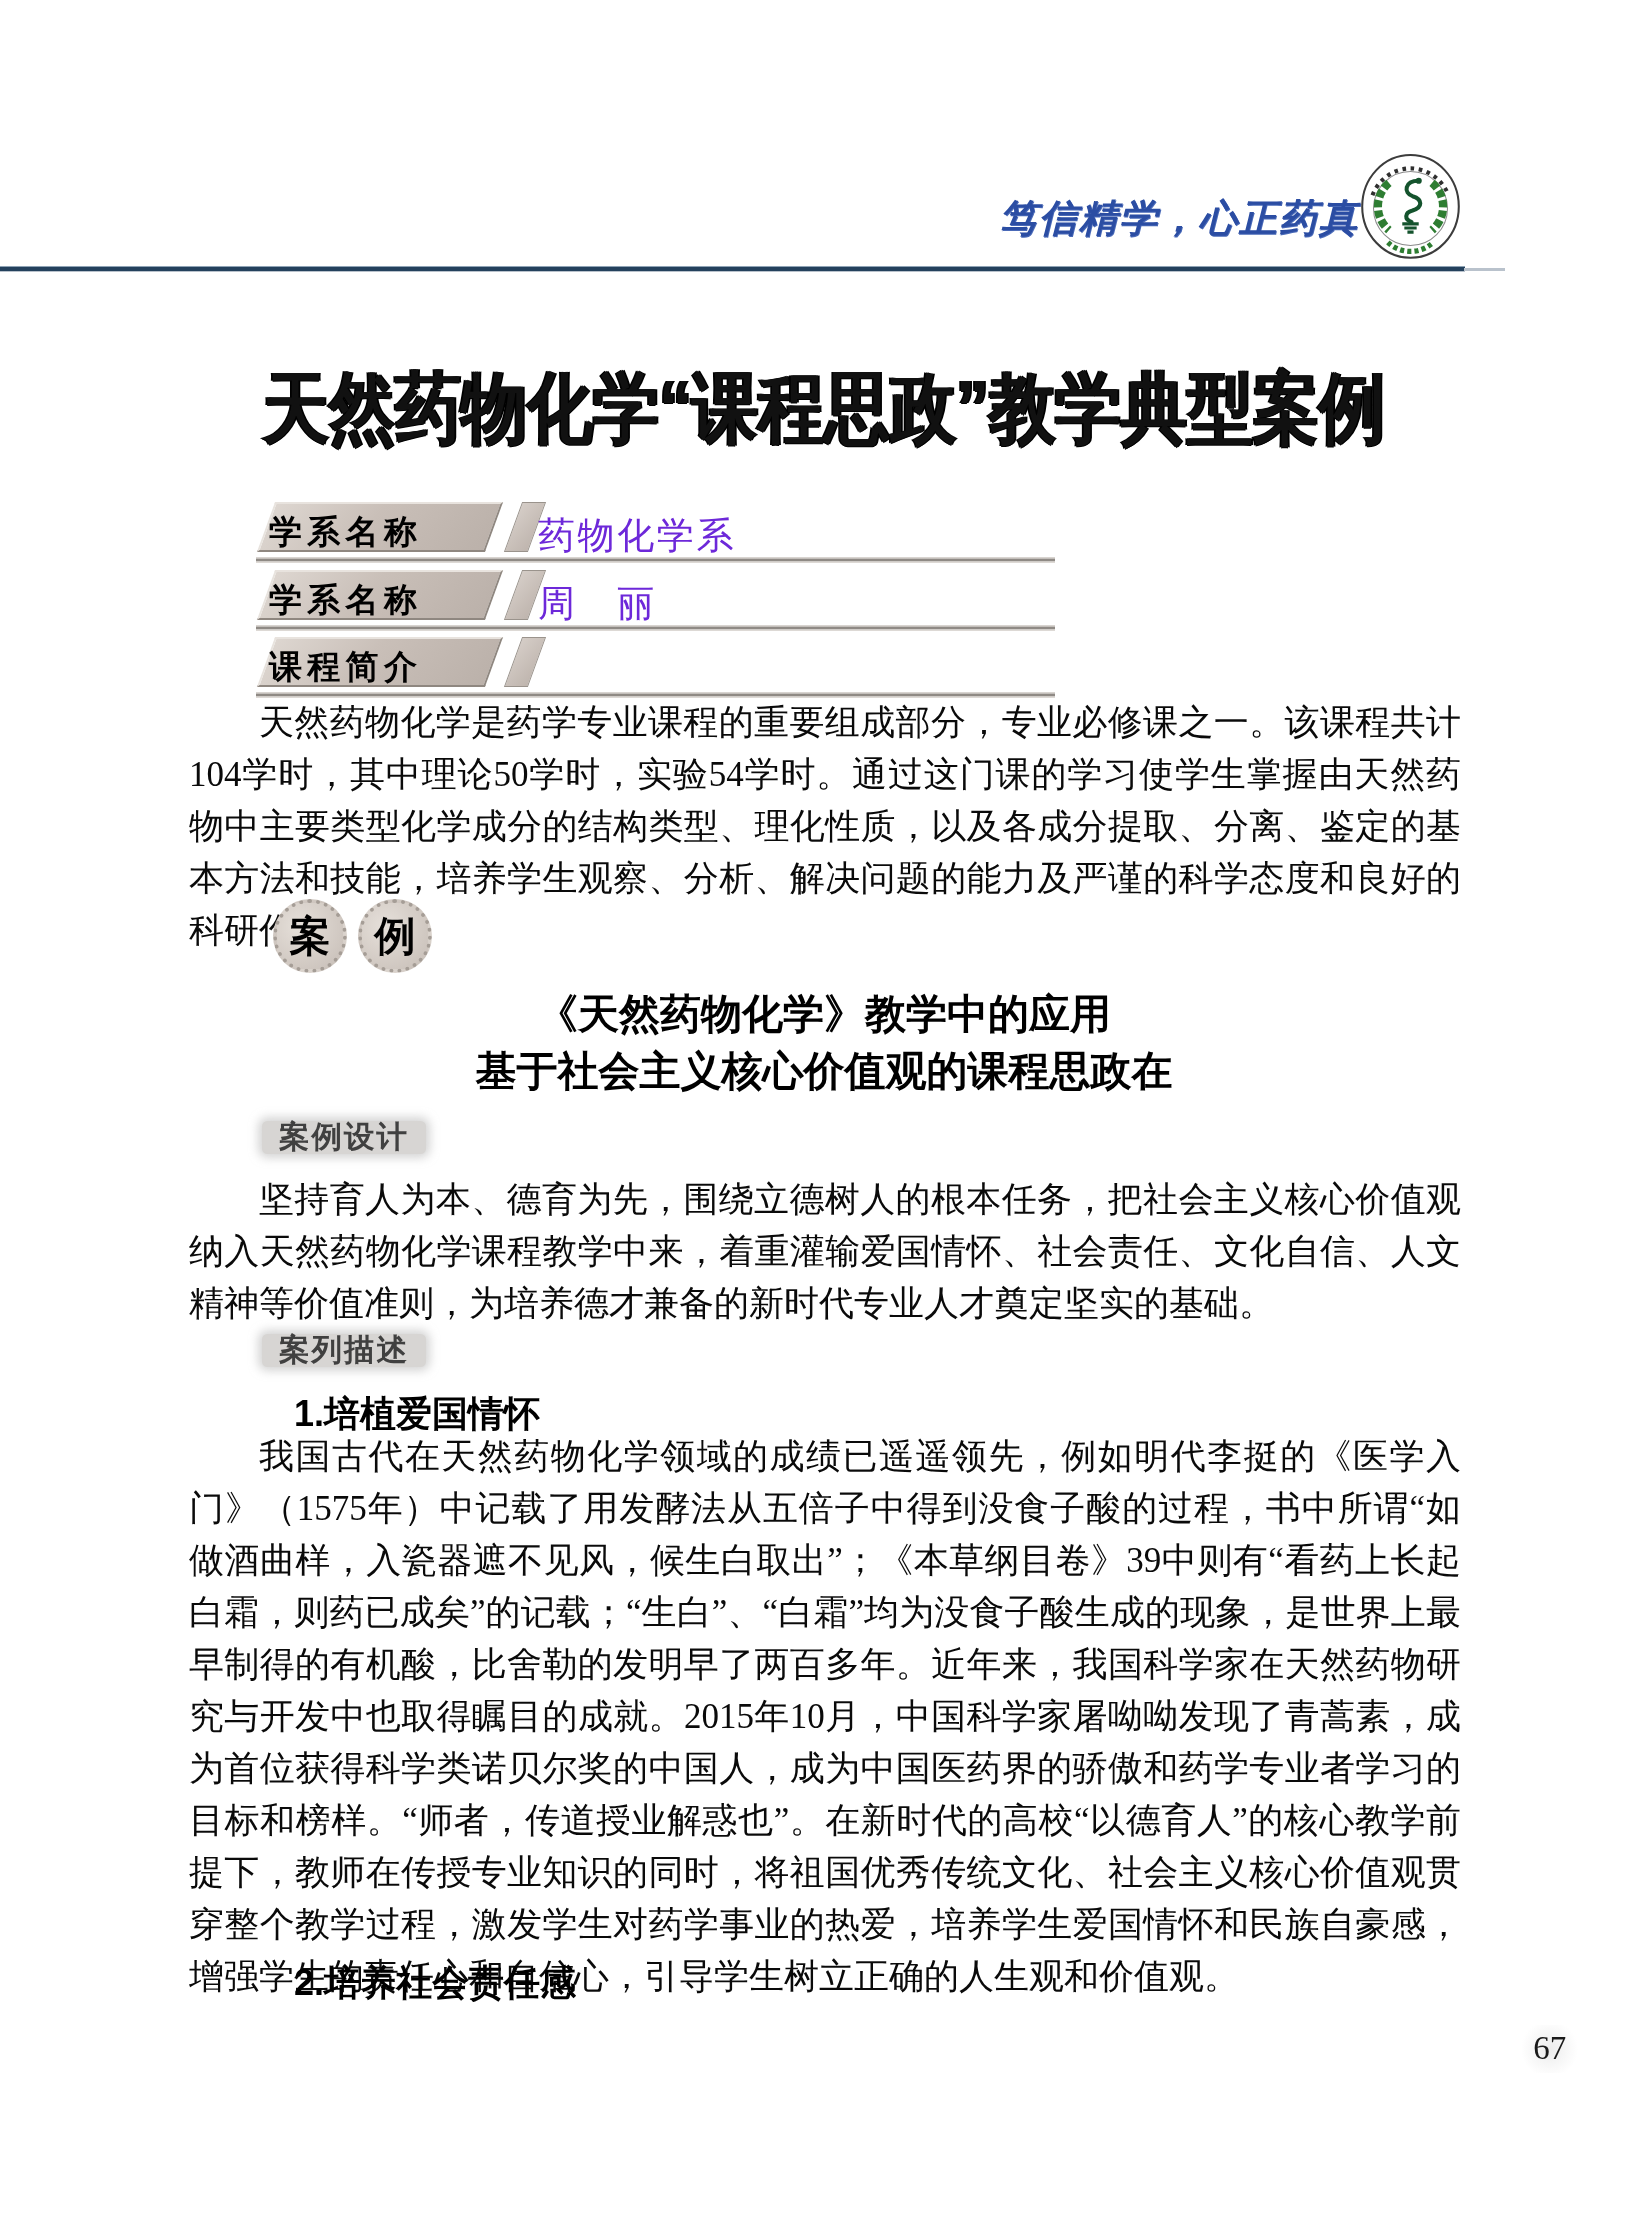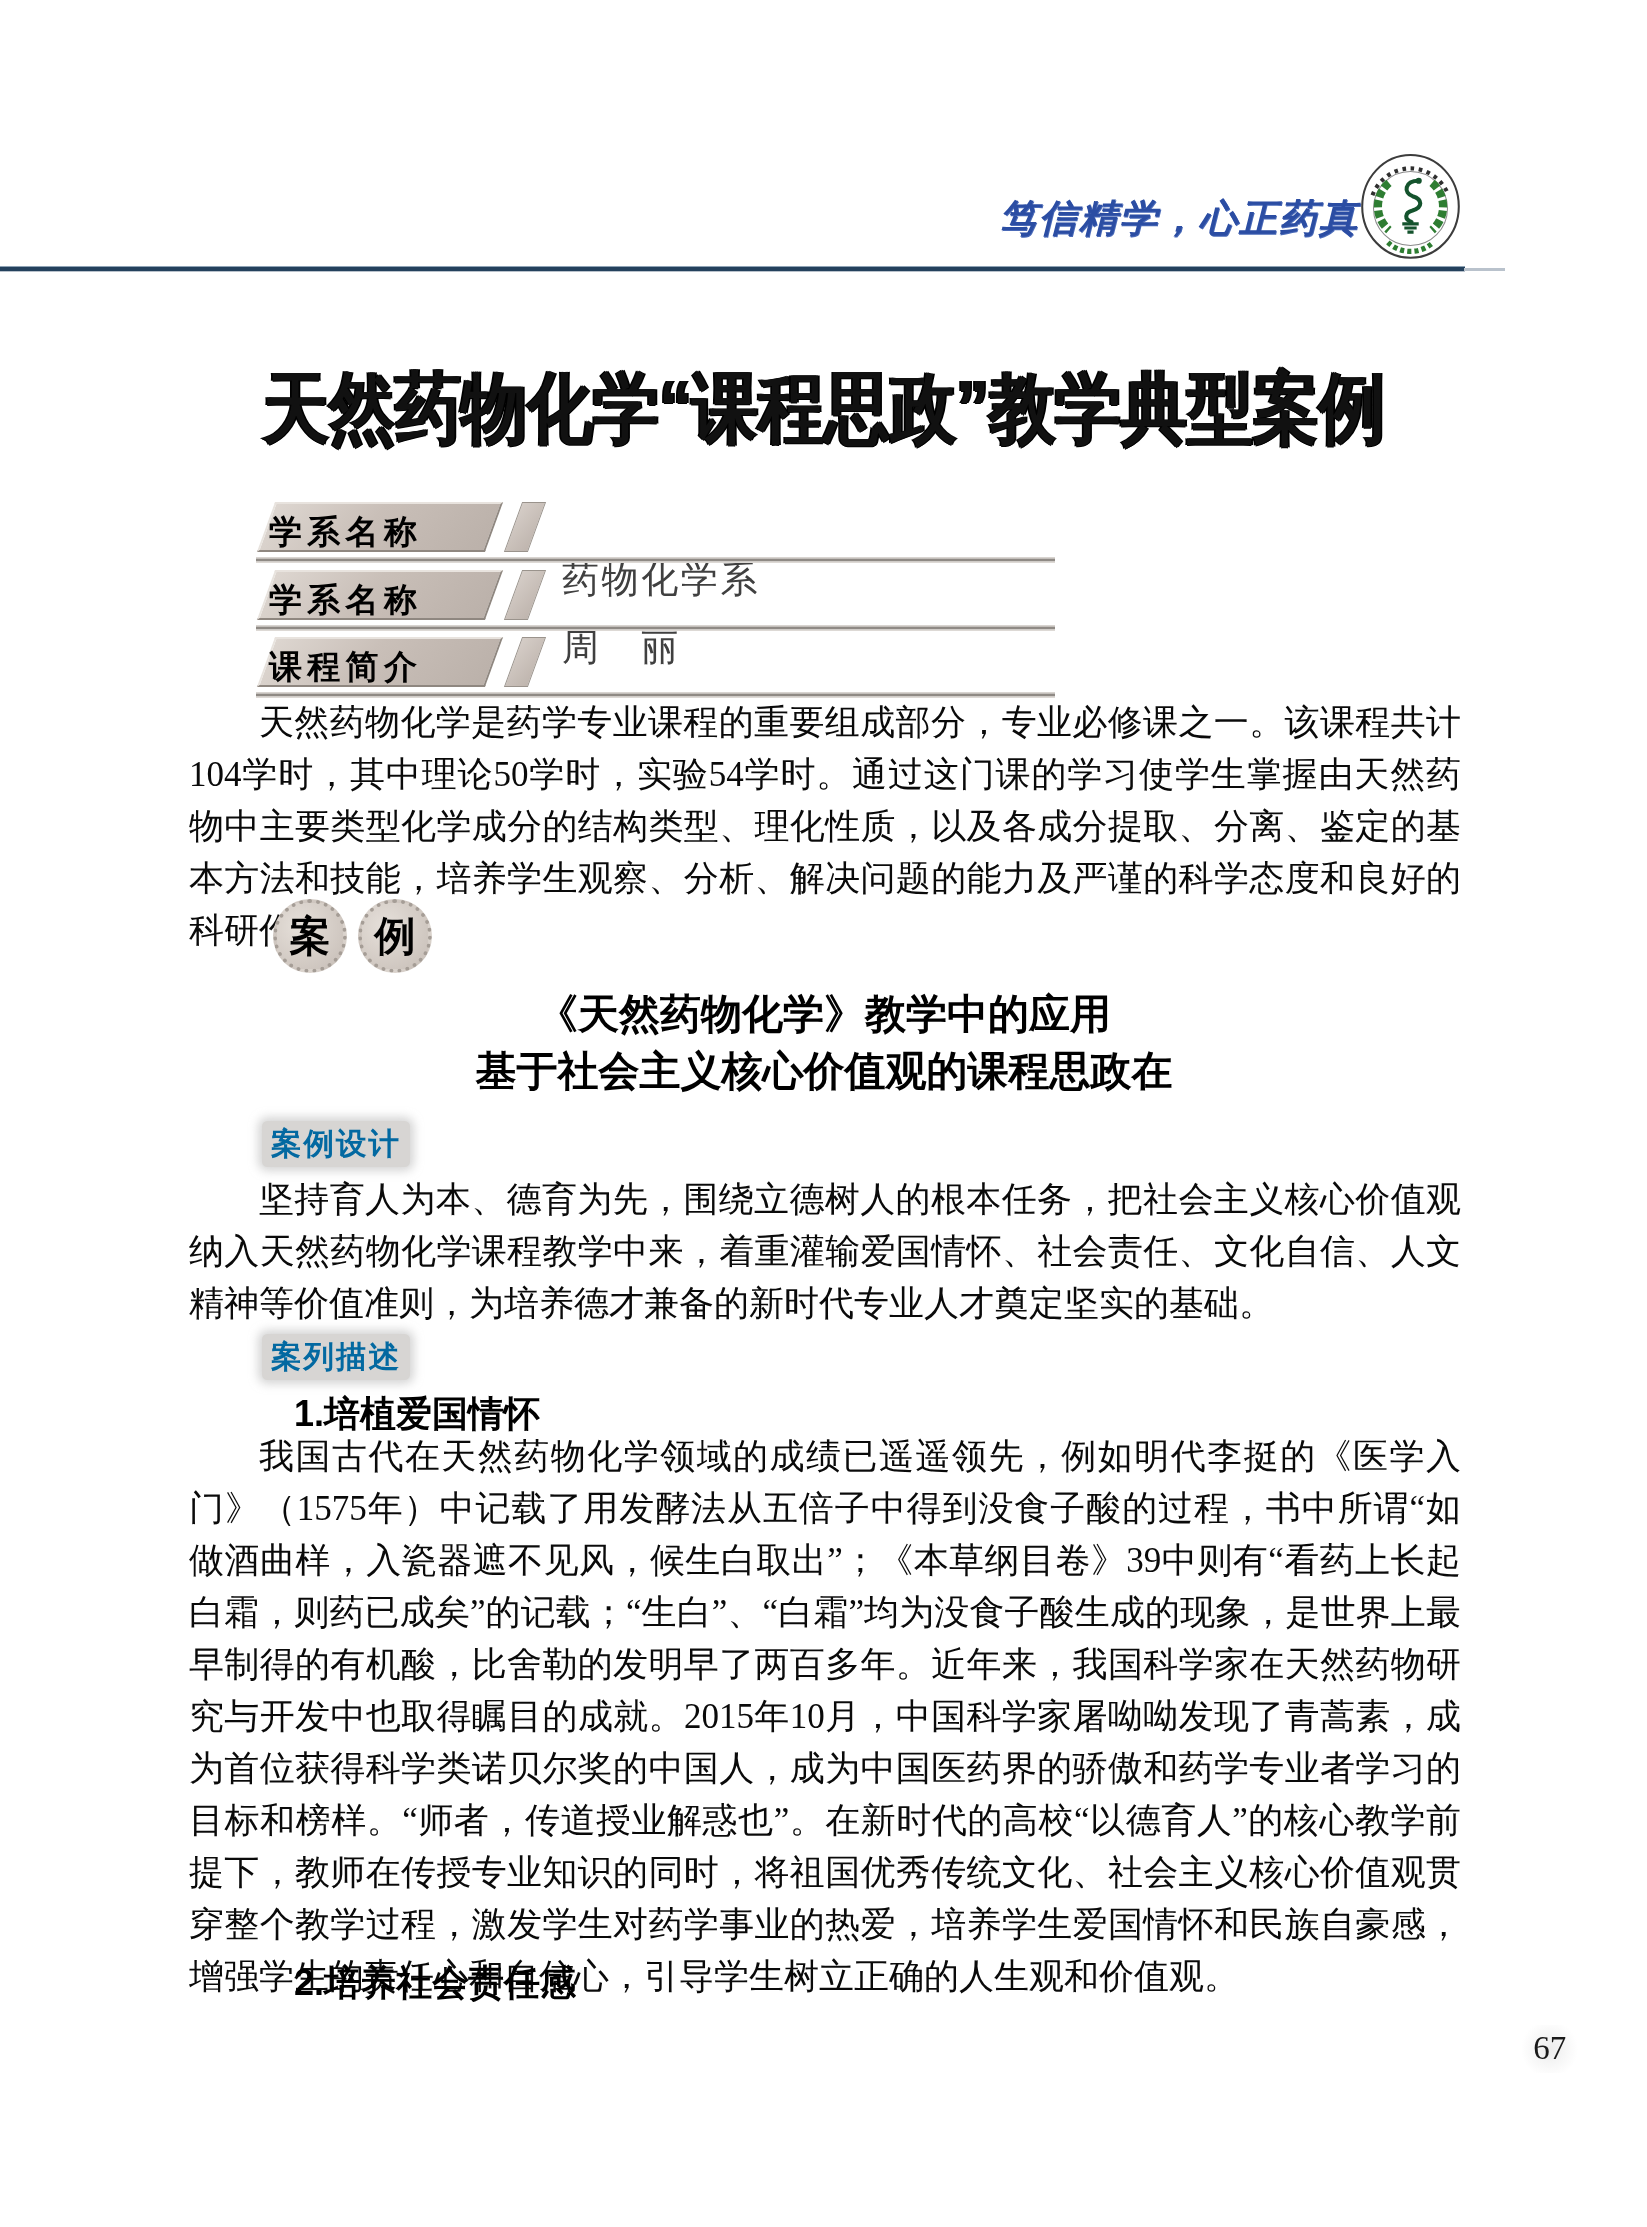--- a/index.html
+++ b/index.html
@@ -52,22 +52,22 @@
     border:1.3px solid #9a938c;
     transform:skewX(-20deg); box-sizing:border-box;
   }
   .field-label{
     position:absolute; left:269px; width:199px; 
     font-family:"Liberation Sans","DejaVu Sans",sans-serif;
     font-size:33px; font-weight:bold; letter-spacing:5.3px; color:#000;
     white-space:nowrap;
   }
   .field-value{
-    position:absolute; left:562px;
-    font-size:37px; color:#404040; letter-spacing:2.6px; white-space:nowrap;margin-top:44px;
+    position:absolute; left:538px;
+    font-size:37px; color:#6d28d9; letter-spacing:2.6px; white-space:nowrap;
   }
   .groove{
     position:absolute; left:256px; width:799px; height:6px;
     background:linear-gradient(to bottom,#d8d4d0 0 1.3px,#8f8a85 2px 4px,#ddd9d5 4.6px 6px);
   }
   
   .para{
     position:absolute; left:189px; width:1272px;
     font-size:35px; line-height:52px;
     text-align:justify; text-indent:2em;
@@ -87,26 +87,26 @@
   
   .case-title{
     position:absolute; top:986px; left:0; right:0;
     text-align:center;
     font-family:"Liberation Sans","DejaVu Sans",sans-serif;
     font-size:41px; font-weight:800; line-height:57px;
     color:#000;
   }
   
   .sec-label{
-    position:absolute; left:262px; height:46px; padding:0 9px;
+    position:absolute; left:262px; height:33px; padding:0 17px;
     background:#d7d5d3; border-radius:5.3px;
     box-shadow:0 0 9.3px 4px rgba(185,185,185,.6);
     display:flex; align-items:center; justify-content:center;
     font-family:"Liberation Sans",sans-serif;
-    font-size:30.5px; font-weight:800; letter-spacing:2px; color:#0369a1;
+    font-size:30.5px; font-weight:800; letter-spacing:2px; color:#404040;
     white-space:nowrap;
   }
   .sub-heading{
     position:absolute; left:266px;
     font-family:"Liberation Sans",sans-serif;
     font-size:36px; font-weight:800; color:#000; white-space:nowrap;margin-left:28px;
   }
   
   .page-num{
     position:absolute; top:2025px; left:1520px;

